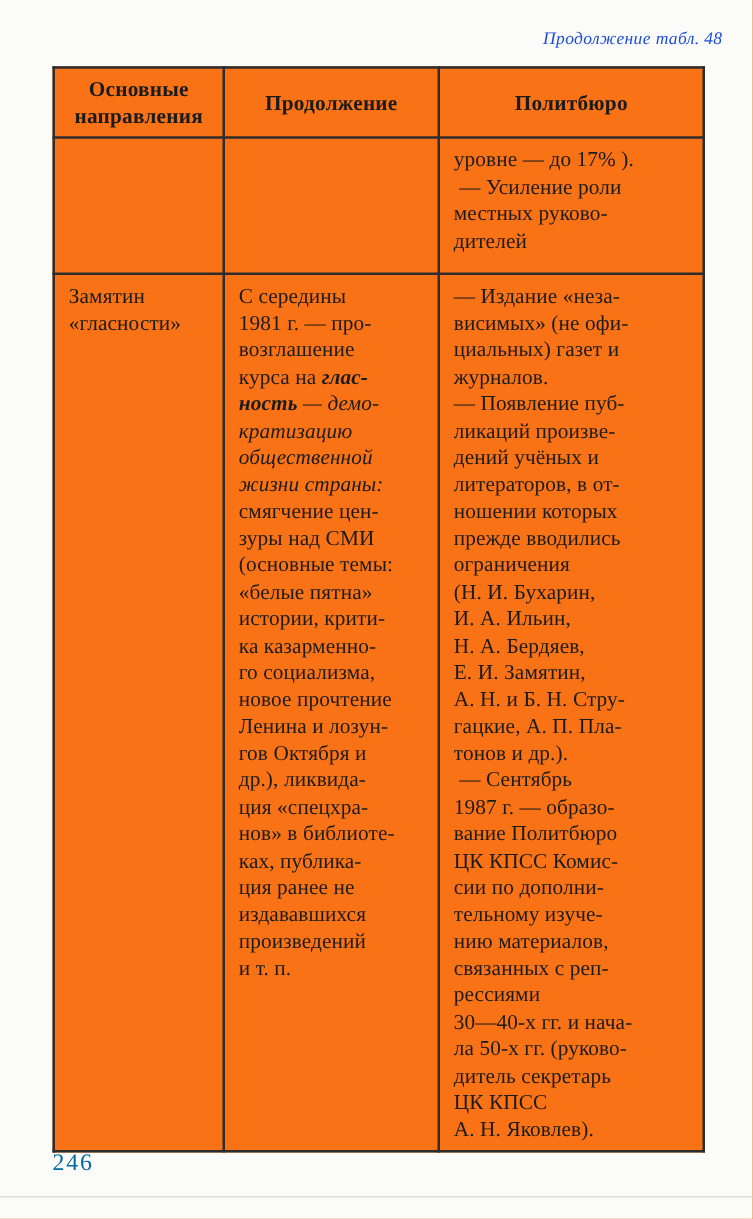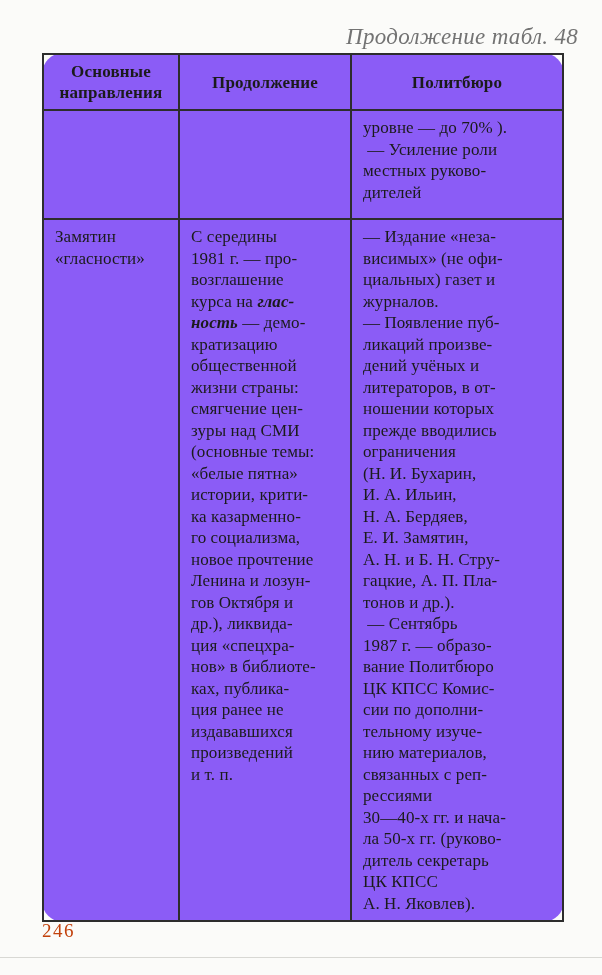--- a/index.html
+++ b/index.html
@@ -15,34 +15,33 @@
     color: #1b1b1b;
     overflow: hidden;
   }
   .caption {
     position: absolute;
     top: 24px;
     left: 42px;
     width: 536px;
     text-align: right;
     font-style: italic;
-    font-size: 23px;
+    font-size: 14px;
     letter-spacing: 0.3px;
-    color: #737373;
+    color: #1d4ed8;
   }
   table.book-table {
     position: absolute;
     left: 42px;
     top: 53px;
     width: 520px;
     height: 854px;
     border-collapse: collapse;
     table-layout: fixed;
-    background: #8b5cf6;
-    border-radius: 21px;
+    background: #f97316;
   }
   .book-table col.c1 { width: 136px; }
   .book-table col.c2 { width: 172px; }
   .book-table col.c3 { width: 212px; }
   .book-table th, .book-table td {
     border: 2px solid #2d2d2d;
     font-size: 17px;
   }
   .book-table th {
     height: 50px;
@@ -56,28 +55,28 @@
   }
   .book-table td {
     vertical-align: top;
     padding: 6px 5px 6px 11px;
     line-height: 21.5px;
     white-space: pre-wrap;
     letter-spacing: 0.1px;
   }
   tr.row-cont td { height: 95px; }
   .bi { font-weight: bold; font-style: italic; }
-  .i  { }
+  .i  { font-style: italic; }
   .pagenum {
     position: absolute;
     left: 42px;
     top: 920px;
     font-size: 19px;
     letter-spacing: 1.5px;
-    color: #c2410c;
+    color: #0369a1;
   }
   .scan-line {
     position: absolute;
     left: 0;
     top: 957px;
     width: 602px;
     height: 1px;
     background: #d8d8d4;
   }
 </style>
@@ -97,21 +96,21 @@
       <th>Основные
 направления</th>
       <th>Продолжение</th>
       <th>Политбюро</th>
     </tr>
   </thead>
   <tbody>
     <tr class="row-cont">
       <td></td>
       <td></td>
-      <td>уровне — до 70% ).
+      <td>уровне — до 17% ).
  — Усиление роли
 местных руково-
 дителей</td>
     </tr>
     <tr>
       <td>Замятин
 «гласности»</td>
       <td><span>С середины
 1981 г. — про-
 возглашение

